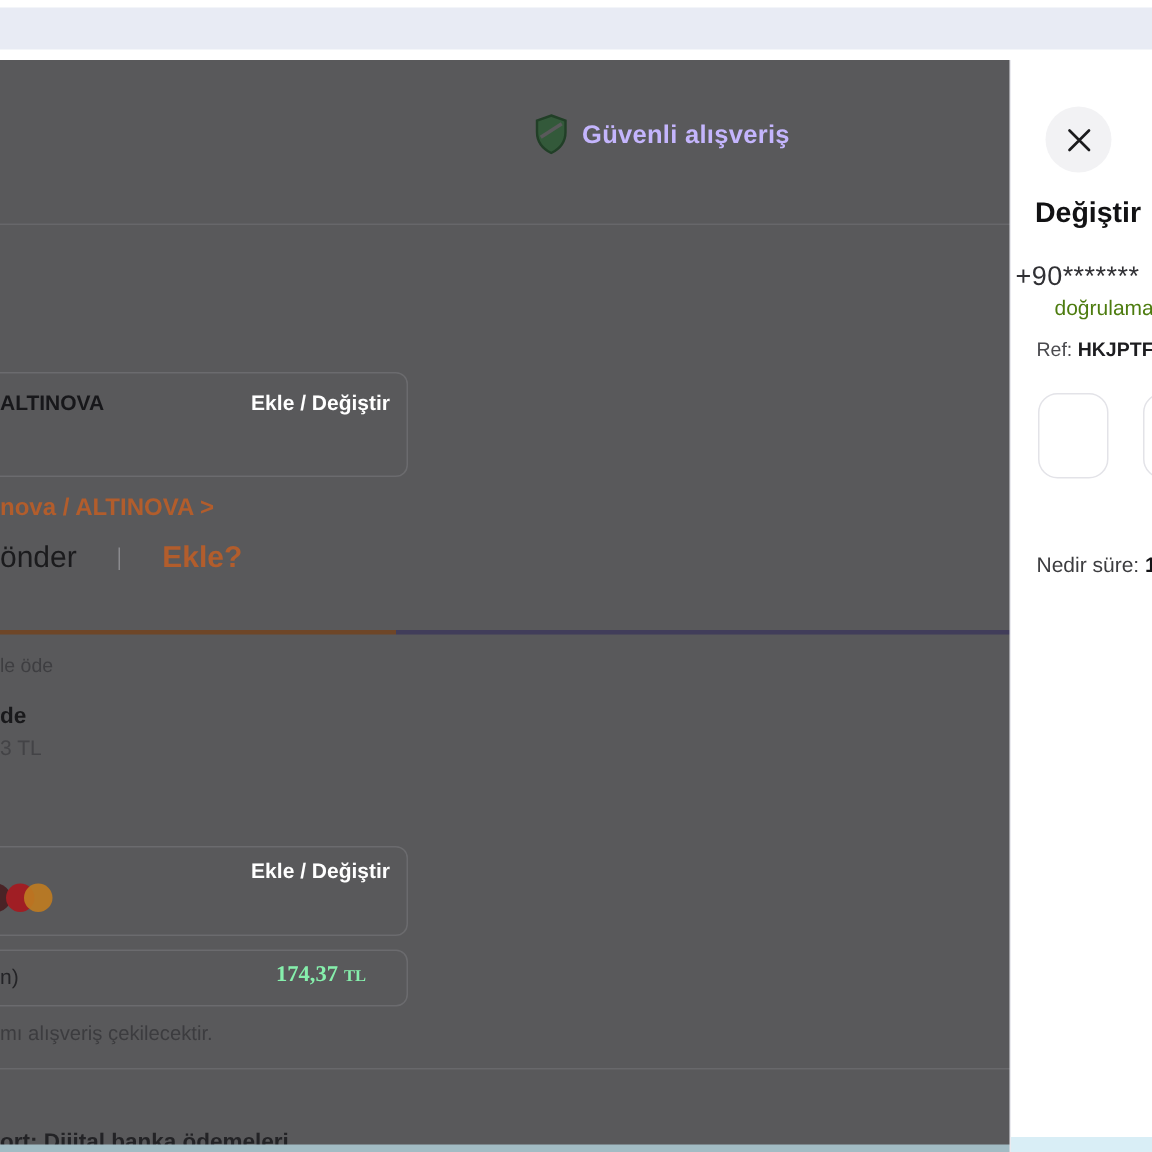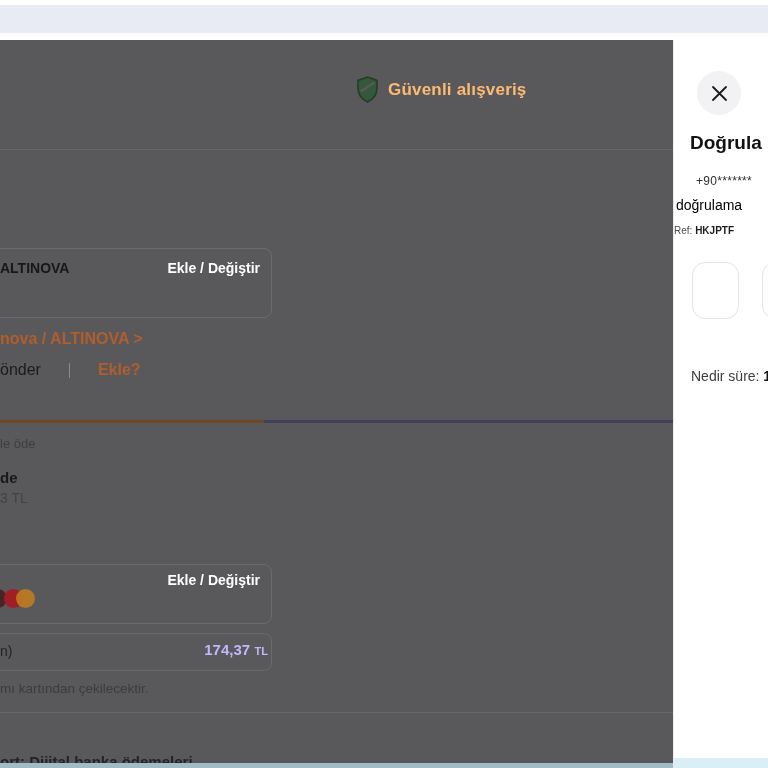--- a/index.html
+++ b/index.html
@@ -7,61 +7,61 @@
     position:relative;width:768px;height:768px;overflow:hidden;background:#ffffff;
     font-family:"Liberation Sans",sans-serif;-webkit-font-smoothing:antialiased;
   }
   .abs{position:absolute;}
   
   .topstrip{top:5px;left:0;width:768px;height:28px;background:#e8ebf4;}
   
   .left-region{top:40px;left:0;width:674px;height:728px;background:#59595b;overflow:hidden;}
   .hdr-divider{top:109px;left:0;width:674px;height:1px;background:#67676a;}
   .secure-badge{top:36px;left:356px;display:flex;align-items:center;gap:9px;}
-  .secure-badge .lbl{font-size:17px;font-weight:bold;color:#fdba74;letter-spacing:.2px;}
+  .secure-badge .lbl{font-size:17px;font-weight:bold;color:#c4b5fd;letter-spacing:.2px;}
   .card{border:1px solid #6b6b6e;border-radius:8px;background:transparent;}
   .addr-card{top:208px;left:-22px;width:292px;height:68px;}
   .addr-title{top:220px;left:0;font-size:14px;font-weight:600;color:#17171a;}
   .ekle{font-size:14px;font-weight:bold;color:#ffffff;cursor:pointer;}
   .ekle1{top:220px;left:166px;width:94px;text-align:right;}
   .breadcrumb{top:290px;left:0;font-size:16px;font-weight:bold;color:#b25d2c;cursor:pointer;}
-  .sender-row{top:321px;left:0;display:flex;align-items:center;gap:28px;font-size:16px;justify-content:center;}
+  .sender-row{top:321px;left:0;display:flex;align-items:center;gap:28px;font-size:20px;justify-content:center;}
   .sender-frag{color:#1b1b1d;}
   .vbar{width:1px;height:15px;background:#8a8a8e;}
   .nedir{color:#b25d2c;font-weight:bold;cursor:pointer;}
   .tabline-a{top:380px;left:0;width:264px;height:3px;background:#6e4628;}
   .tabline-b{top:380px;left:264px;width:410px;height:3px;background:#413d5a;}
   .tab-frag{top:396px;left:0;font-size:13px;color:#3e3e41;}
   .inst-title{top:429px;left:0;font-size:15px;font-weight:bold;color:#19191b;}
   .inst-price{top:450px;left:0;font-size:14px;color:#434346;}
   .card2{top:524px;left:-22px;width:292px;height:58px;}
   .ekle2{top:532px;left:166px;width:94px;text-align:right;}
   .mc{top:549px;left:0;width:40px;height:20px;}
   .mc i{position:absolute;width:19px;height:19px;border-radius:50%;display:block;}
   .mc .c0{left:-12px;top:0;background:#4a2326;}
   .mc .c1{left:4px;top:0;background:#a01e24;}
   .mc .c2{left:16px;top:0;background:#bd7b22;opacity:.92;}
   .total-card{top:593px;left:-22px;width:292px;height:36px;}
   .total-label{top:603px;left:0;font-size:14px;color:#242427;}
-  .total-amt{top:601px;left:128px;width:140px;text-align:right;color:#c4b5fd;}
+  .total-amt{top:601px;left:104px;width:140px;text-align:right;color:#86efac;font-family:Liberation Serif, serif;}
   .total-amt .num{font-size:15px;font-weight:bold;}
   .total-amt .cur{font-size:11px;font-weight:bold;}
   .charge-note{top:641px;left:0;font-size:13.5px;color:#3c3c3f;}
   .low-divider{top:672px;left:0;width:674px;height:1px;background:#68686b;}
   .footer-frag{top:713px;left:0;font-size:15px;font-weight:600;color:#232326;white-space:nowrap;}
   .strip-left{left:0;bottom:0;width:674px;height:5px;background:#a2bcc4;}
   
   .panel{top:40px;left:674px;width:94px;height:728px;background:#ffffff;overflow:hidden;
          box-shadow:-1px 0 0 #eaeaef;}
   .close-btn{top:31px;left:23px;width:44px;height:44px;border-radius:50%;background:#f2f2f4;
              display:flex;align-items:center;justify-content:center;cursor:pointer;}
   .otp-title{top:92px;left:16px;font-size:19px;font-weight:bold;color:#121214;white-space:nowrap;}
-  .otp-phone{top:134px;left:22px;font-size:12px;color:#303034;white-space:nowrap;letter-spacing:.3px;}
-  .otp-desc{top:157px;left:2px;font-size:14px;color:#000000;white-space:nowrap;text-align:right;}
-  .otp-ref{top:185px;left:0;font-size:10px;color:#4a4a4e;white-space:nowrap;}
+  .otp-phone{top:134px;left:3px;font-size:18px;color:#303034;white-space:nowrap;letter-spacing:.3px;}
+  .otp-desc{top:157px;left:29px;font-size:14px;color:#4d7c0f;white-space:nowrap;text-align:right;}
+  .otp-ref{top:185px;left:17px;font-size:13px;color:#4a4a4e;white-space:nowrap;}
   .otp-ref b{color:#1d1d20;}
   .otp-box{top:222px;width:45px;height:55px;border:1.5px solid #e3e3e8;border-radius:13px;
            background:#fff;font-size:20px;text-align:center;color:#111;outline:none;padding:0;}
   .otp-box.b1{left:18px;}
   .otp-box.b2{left:88px;}
   .remaining{top:328px;left:17px;font-size:14px;color:#3c3c3f;white-space:nowrap;}
   .remaining b{color:#141417;}
   .strip-right{left:0;bottom:0;width:94px;height:10px;background:#d9eef6;}
 </style>
 </head>
@@ -112,40 +112,40 @@
         <i class="c2"></i>
     </div>
 
     <div class="abs card total-card"></div>
     <div class="abs total-label">n)</div>
     <div class="abs total-amt">
       <span class="num">174,37</span>
       <span class="cur">TL</span>
     </div>
 
-    <div class="abs charge-note">mı kartından çekilecektir.</div>
+    <div class="abs charge-note">mı alışveriş çekilecektir.</div>
 
     <div class="abs low-divider"></div>
 
     <div class="abs footer-frag">ort: Dijital banka ödemeleri</div>
 
     <div class="abs strip-left"></div>
   </div>
 
   <div class="abs panel">
 
     <div class="abs close-btn">
       <span style="display:inline-flex;">
         <svg width="19" height="19" viewBox="0 0 19 19">
           <path d="M3 3 L16 16 M16 3 L3 16" stroke="#1b1b1d" stroke-width="1.8" stroke-linecap="round"></path>
         </svg>
       </span>
     </div>
 
-    <div class="abs otp-title">Doğrula</div>
+    <div class="abs otp-title">Değiştir</div>
 
     <div class="abs otp-phone">+90*******</div>
 
     <div class="abs otp-desc">doğrulama</div>
 
     <div class="abs otp-ref">
       <span>Ref:</span>
       <b>HKJPTF</b>
     </div>
 

